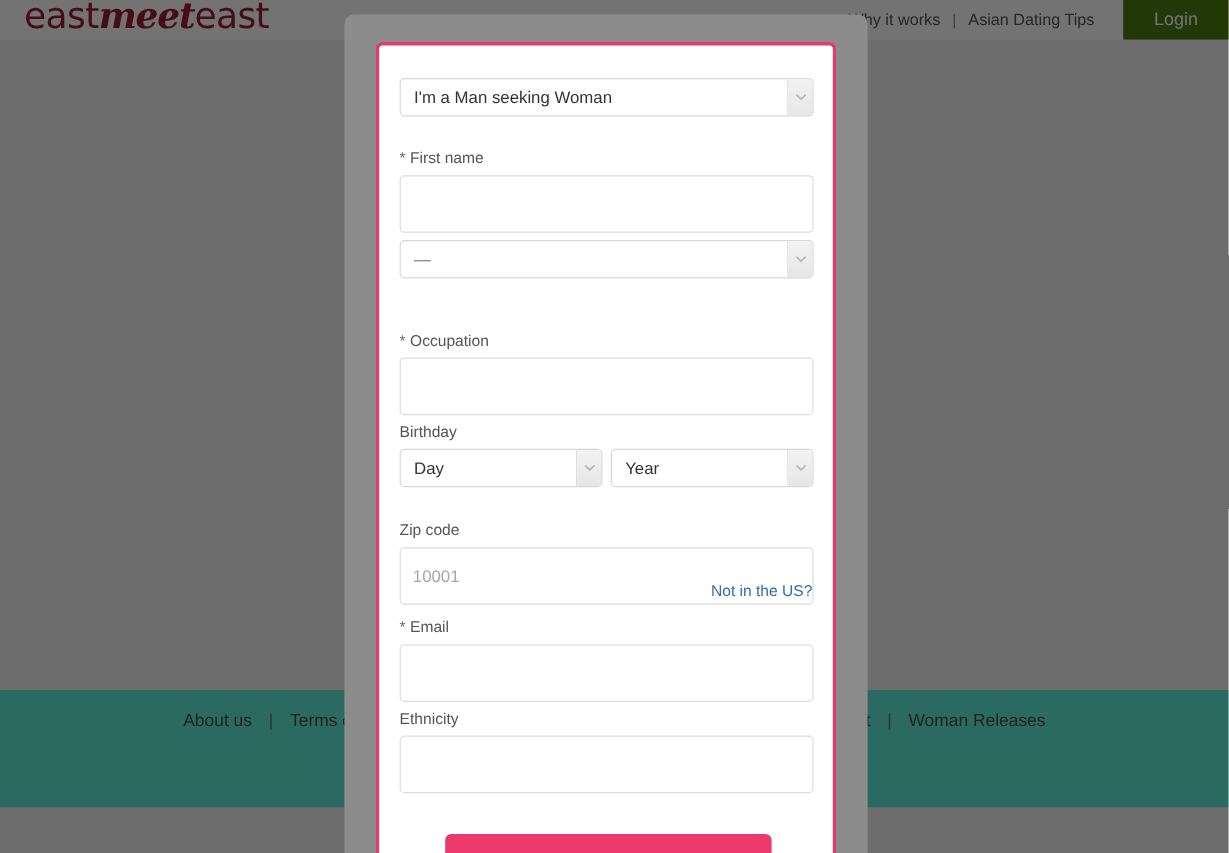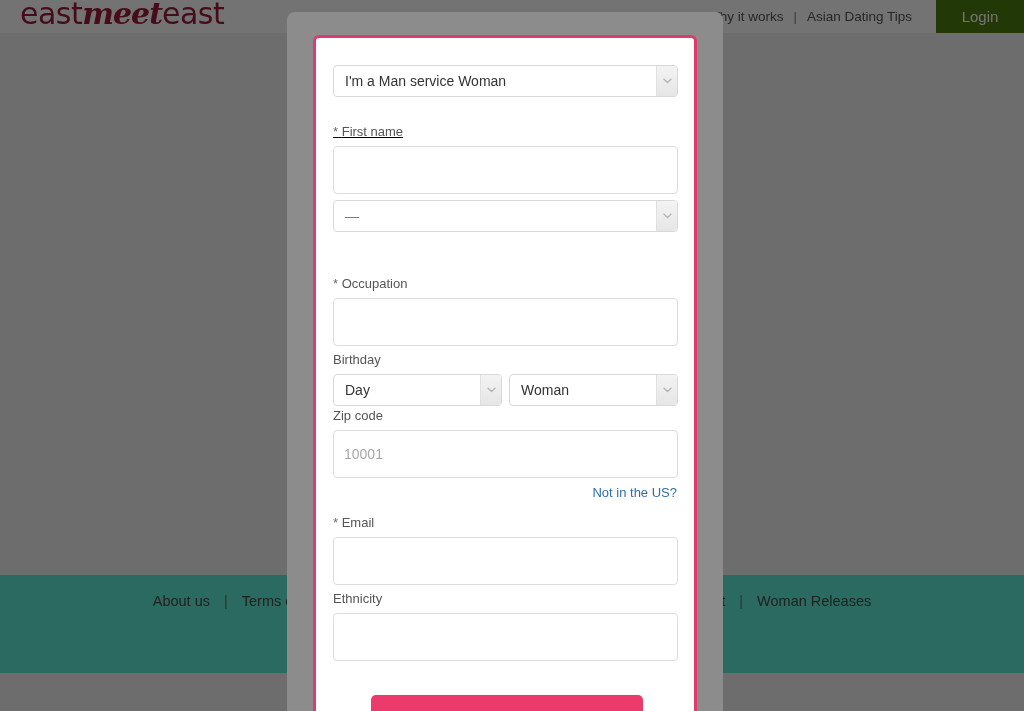--- a/index.html
+++ b/index.html
@@ -317,30 +317,30 @@
 
   <div class="overlay"></div>
 
   <div class="modal-backplate"></div>
 
   <div class="modal">
     <div class="modal-inner">
 
       <div class="field" style="top:27px;">
         <div class="select-wrap">
-          <span class="sel-text">I'm a Man service Woman</span>
+          <span class="sel-text">I'm a Man seeking Woman</span>
           <span class="sel-arrow">
             <svg width="9" height="6" viewBox="0 0 9 6">
                 <path d="M1 1.2 L4.5 4.6 L8 1.2" fill="none" stroke="#b6b6b6" stroke-width="1.4" stroke-linecap="round" stroke-linejoin="round"></path>
               </svg>
           </span>
         </div>
       </div>
 
-      <div class="field" style="top:86px;text-decoration:underline;">
+      <div class="field" style="top:86px;">
         <div class="field-label"><span class="req">*</span> <span>First name</span></div>
         <input class="text-input" type="text" placeholder="" style="">
       </div>
 
       <div class="field" style="top:162px;">
         <div class="select-wrap">
           <span class="sel-text muted">—</span>
           <span class="sel-arrow">
             <svg width="9" height="6" viewBox="0 0 9 6">
                 <path d="M1 1.2 L4.5 4.6 L8 1.2" fill="none" stroke="#b6b6b6" stroke-width="1.4" stroke-linecap="round" stroke-linejoin="round"></path>
@@ -359,31 +359,31 @@
         <div class="birthday-row">
           <div class="select-wrap">
             <span class="sel-text">Day</span>
             <span class="sel-arrow">
               <svg width="9" height="6" viewBox="0 0 9 6">
                   <path d="M1 1.2 L4.5 4.6 L8 1.2" fill="none" stroke="#b6b6b6" stroke-width="1.4" stroke-linecap="round" stroke-linejoin="round"></path>
                 </svg>
             </span>
           </div>
           <div class="select-wrap">
-            <span class="sel-text">Woman</span>
+            <span class="sel-text">Year</span>
             <span class="sel-arrow">
               <svg width="9" height="6" viewBox="0 0 9 6">
                   <path d="M1 1.2 L4.5 4.6 L8 1.2" fill="none" stroke="#b6b6b6" stroke-width="1.4" stroke-linecap="round" stroke-linejoin="round"></path>
                 </svg>
             </span>
           </div>
         </div>
       </div>
 
-      <div class="field" style="top:370px;">
+      <div class="field" style="top:396px;">
         <div class="field-label">Zip code</div>
         <input class="text-input" type="text" placeholder="10001" style="">
       </div>
       <a class="helper-link" style="top:447px;" href="#">Not in the US?</a>
 
       <div class="field" style="top:477px;">
         <div class="field-label"><span class="req">*</span> <span>Email</span></div>
         <input class="text-input" type="text" placeholder="" style="">
       </div>
 

